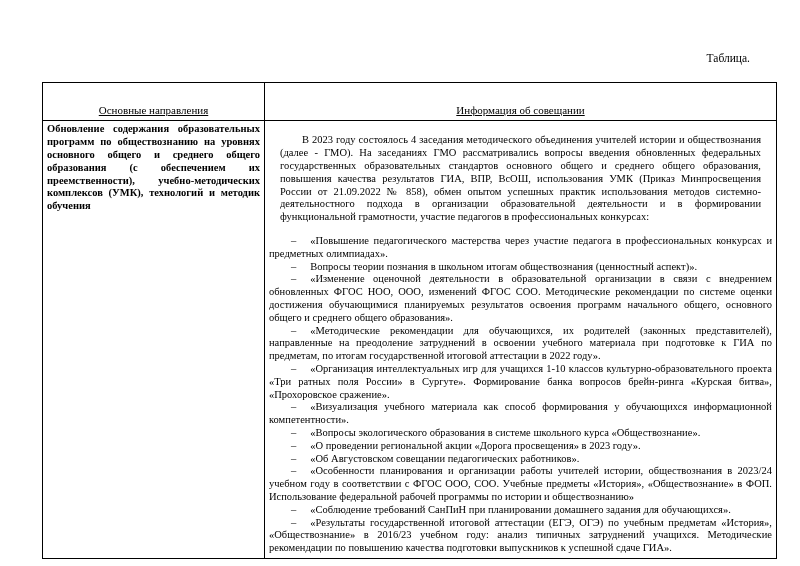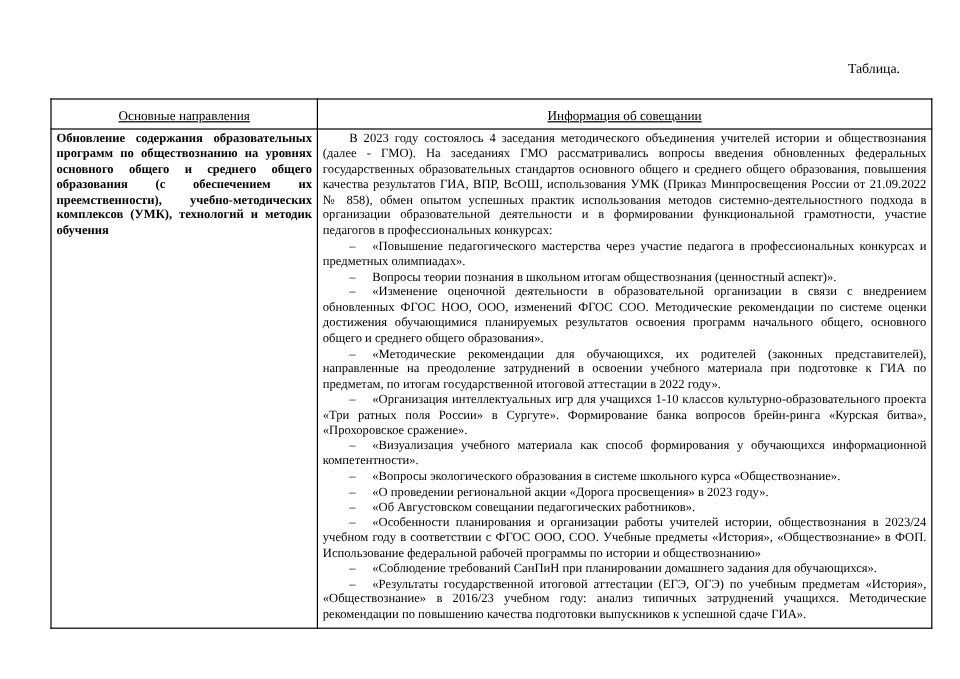--- a/index.html
+++ b/index.html
@@ -41,38 +41,38 @@
     border: 1px solid #000000;
     vertical-align: top;
     padding: 2px 4px 3px 4px;
     font-size: 10.5px;
     line-height: 1.22;
   }
   .doc-table th {
     text-align: center;
     font-weight: normal;
     font-size: 11px;
-    padding-top: 8px;
+    padding-top: 21px;
     padding-bottom: 3px;
   }
   th.col-1 { width: 213px; }
   th.col-2 { width: 503px; }
   .hdr-underline {
     text-decoration: underline;
   }
   .cell-left {
     text-align: justify;
     hyphens: auto;
   }
   .cell-right {
     text-align: justify;
     hyphens: auto;
   }
   .cell-right p {
-    margin: 0;
+    margin: 11px;
     text-indent: 22px;
     text-align: justify;
   }
   .bullet-item {
     margin: 0;
     display: block;
     text-indent: 22px;
     text-align: justify;
   }
   .dash {

